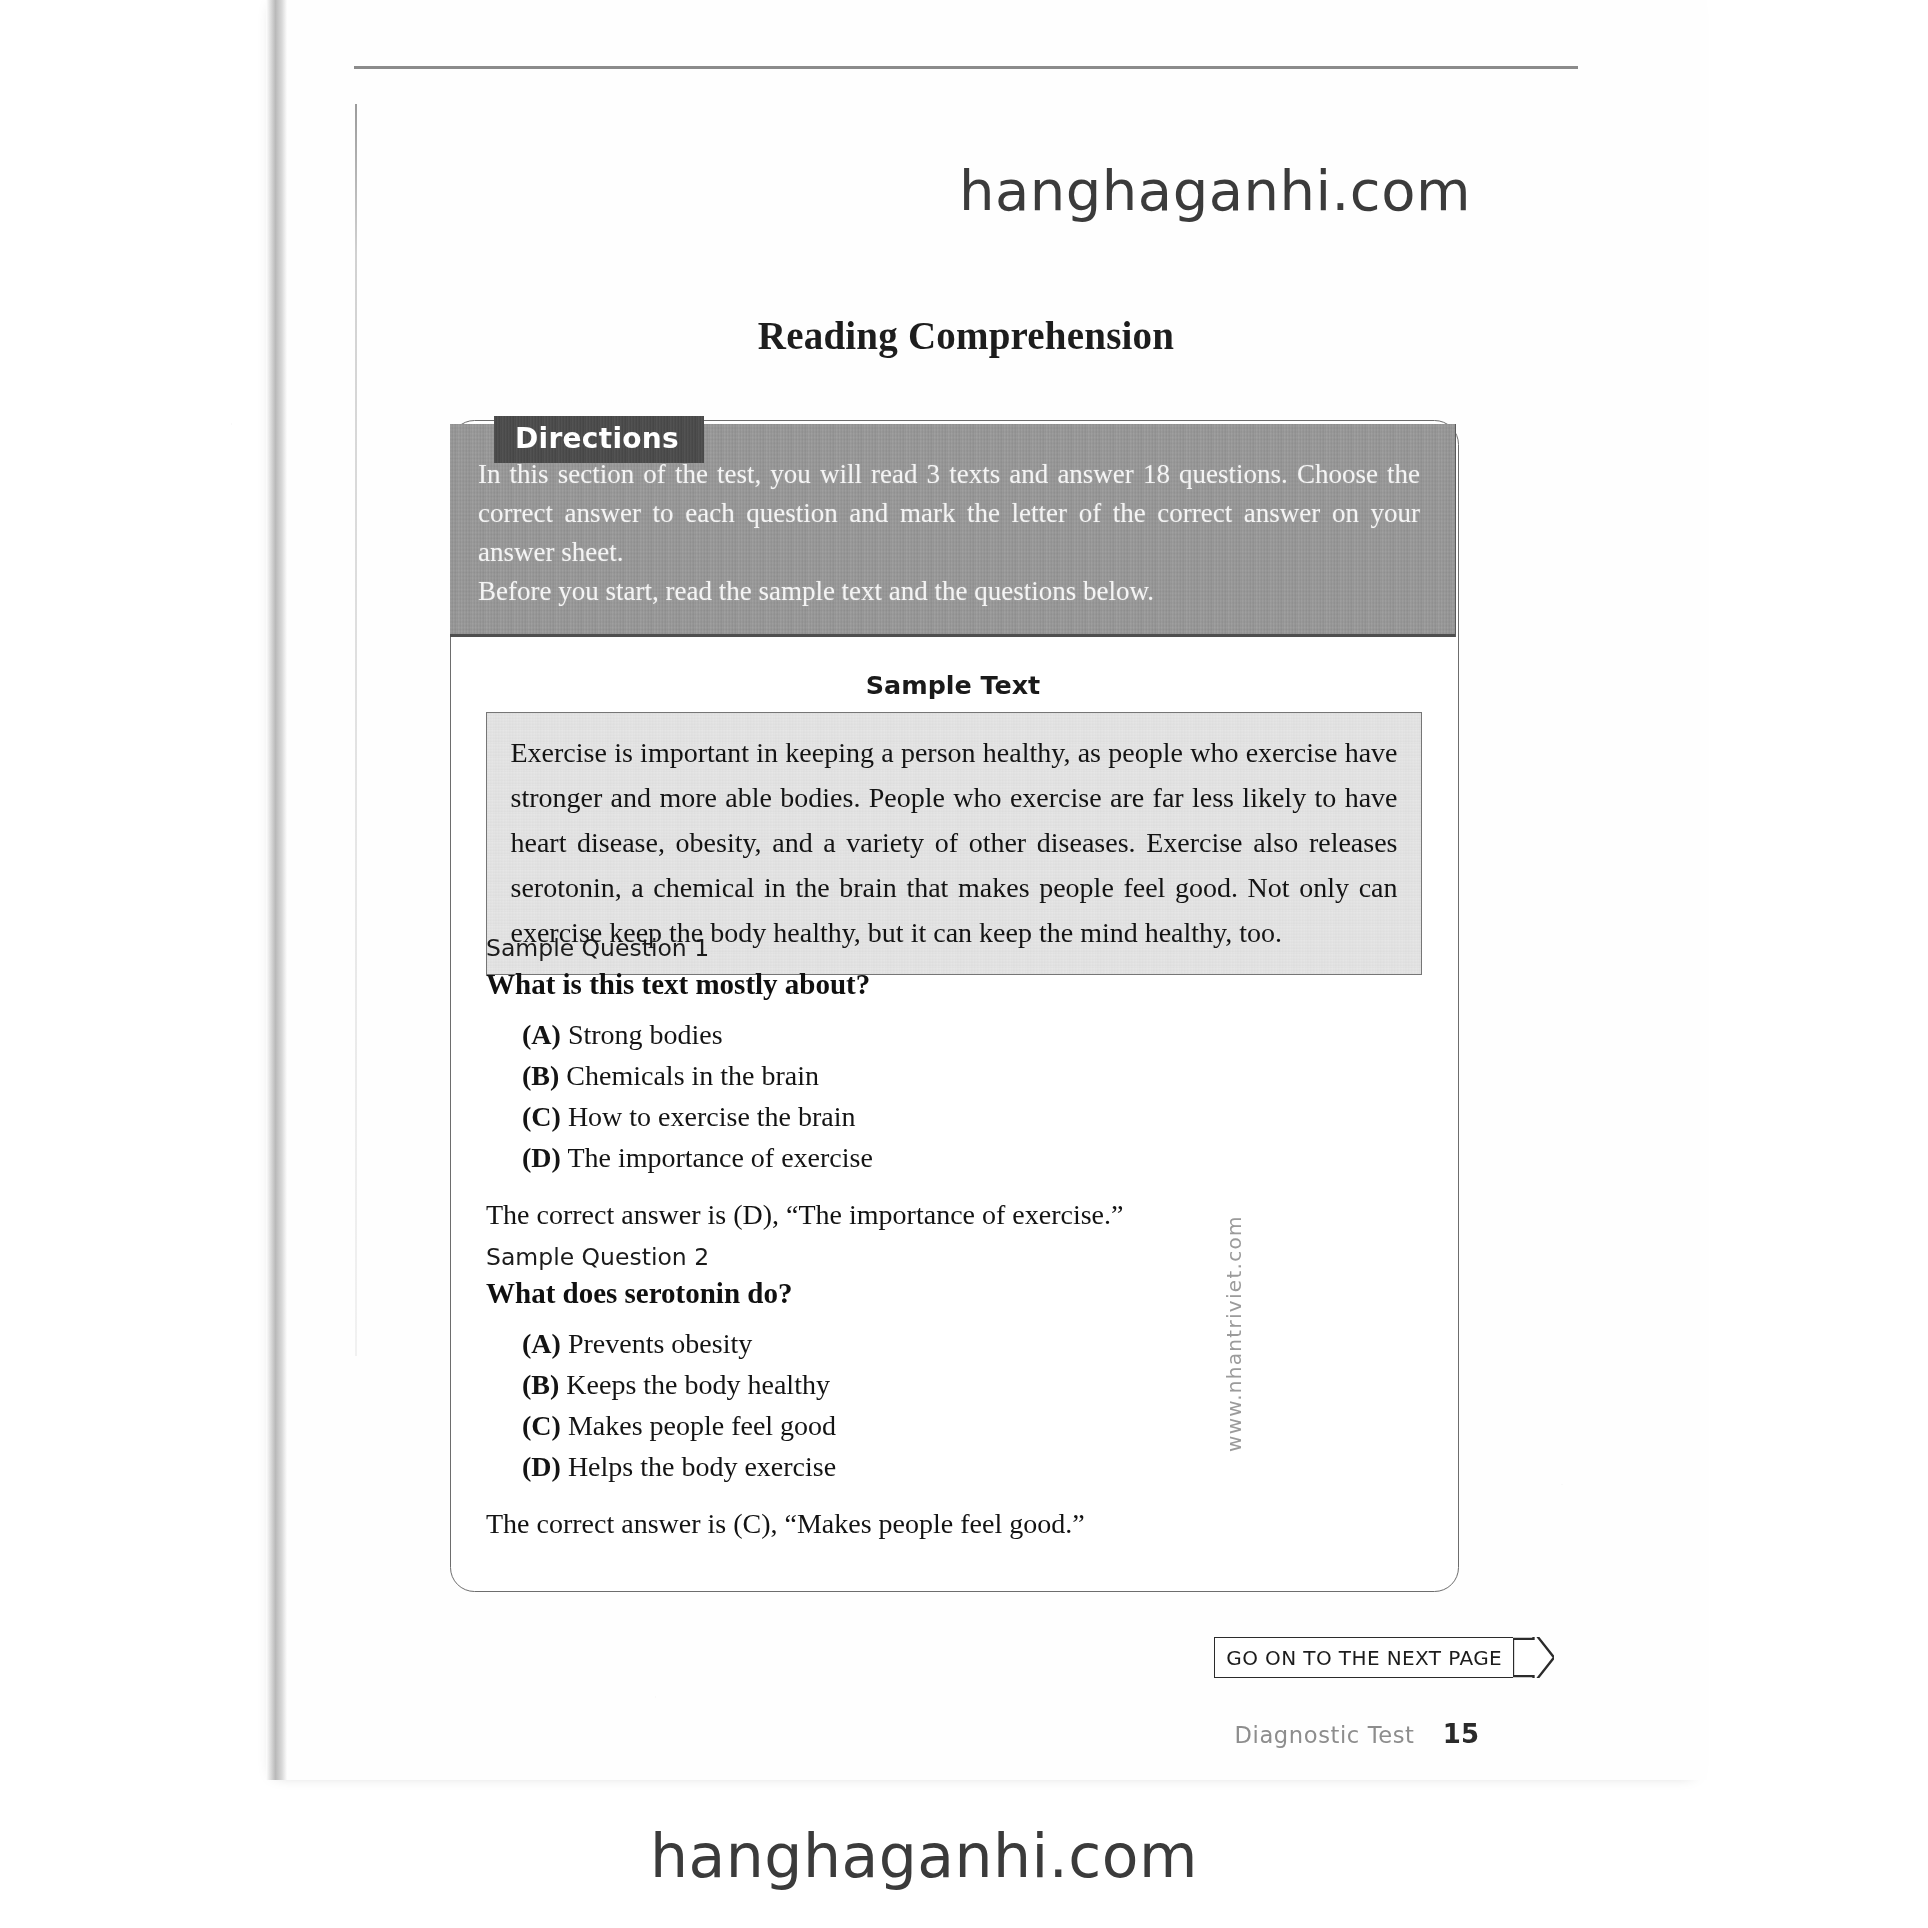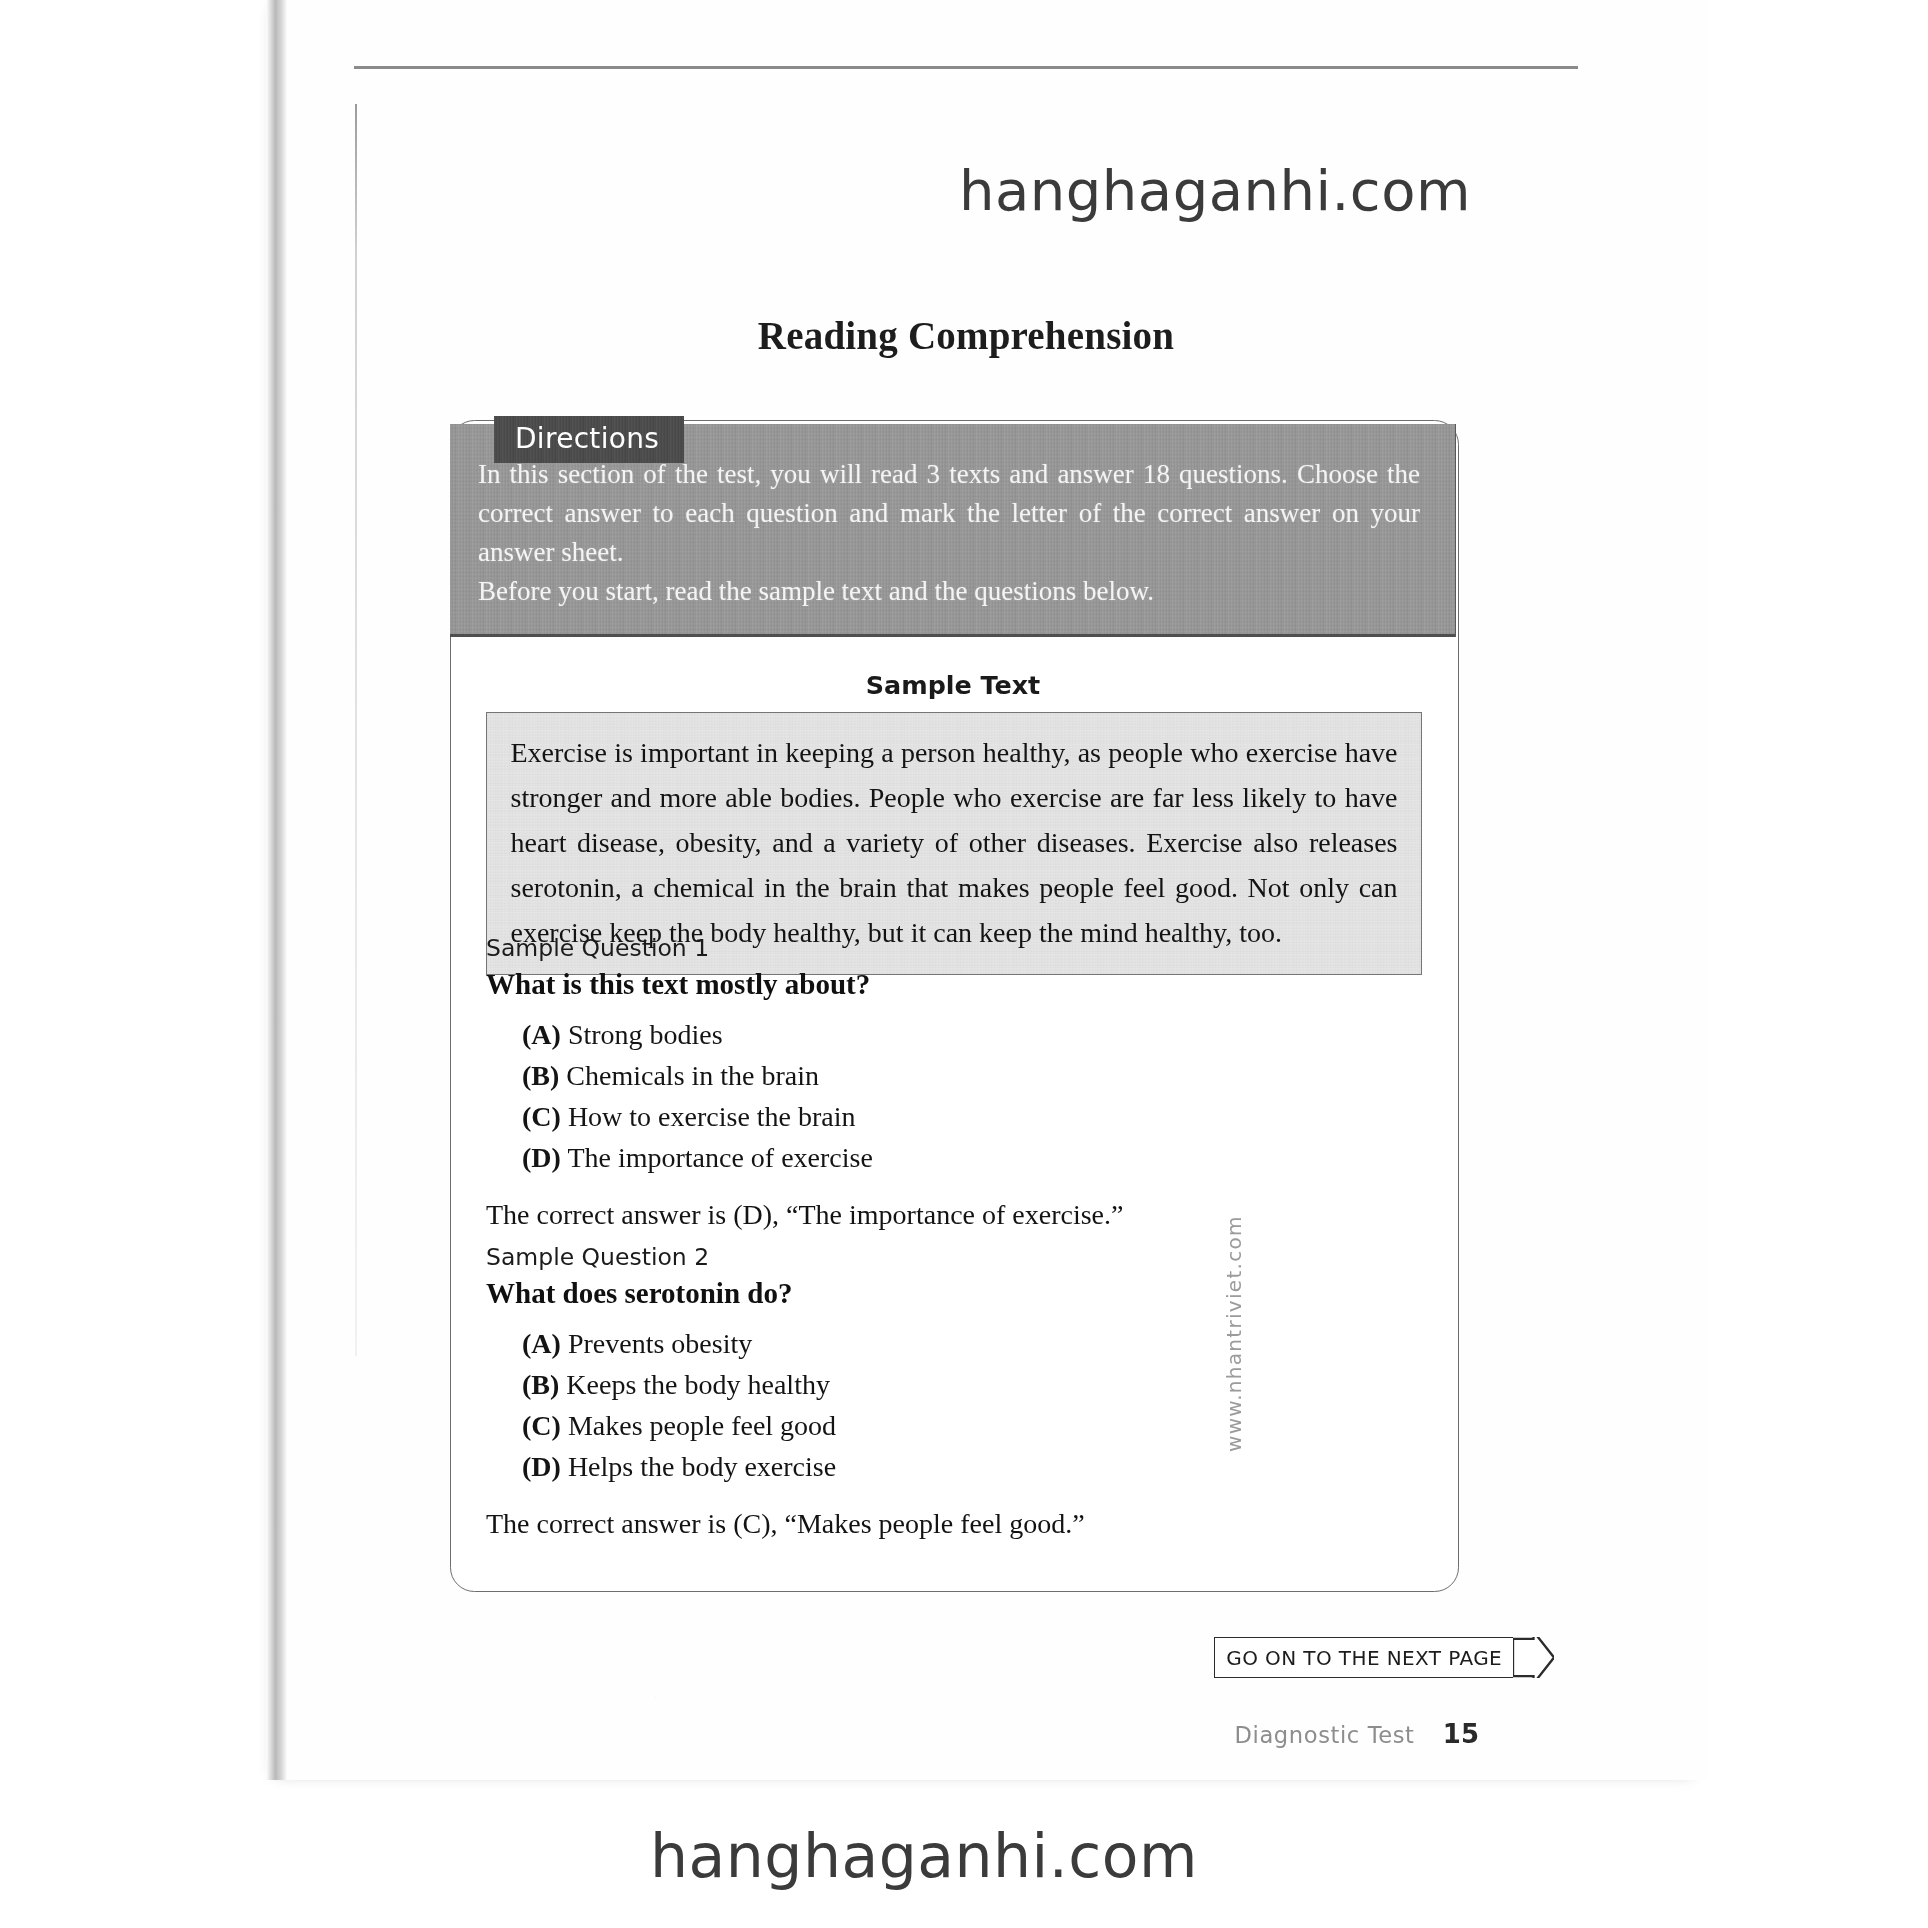--- a/index.html
+++ b/index.html
@@ -153,21 +153,21 @@
   #directions-tab {
     position: absolute;
     left: 494px;
     top: 416px;
     padding: 7.5px 24.5px 10.4px 21px;
     background:
       repeating-linear-gradient(90deg, rgba(255,255,255,0.05) 0px, rgba(0,0,0,0.06) 2.8px),
       #4a4a4a;
     color: #ffffff;
     font-family: "DejaVu Sans", sans-serif;
-    font-weight: normal;
+    font-weight: bold;
     font-size: 28px;
     letter-spacing: 0.3px;
     line-height: 1.05;
     z-index: 5;
   }
 
   
   #sample-text-heading {
     position: absolute;
     left: 450px;

